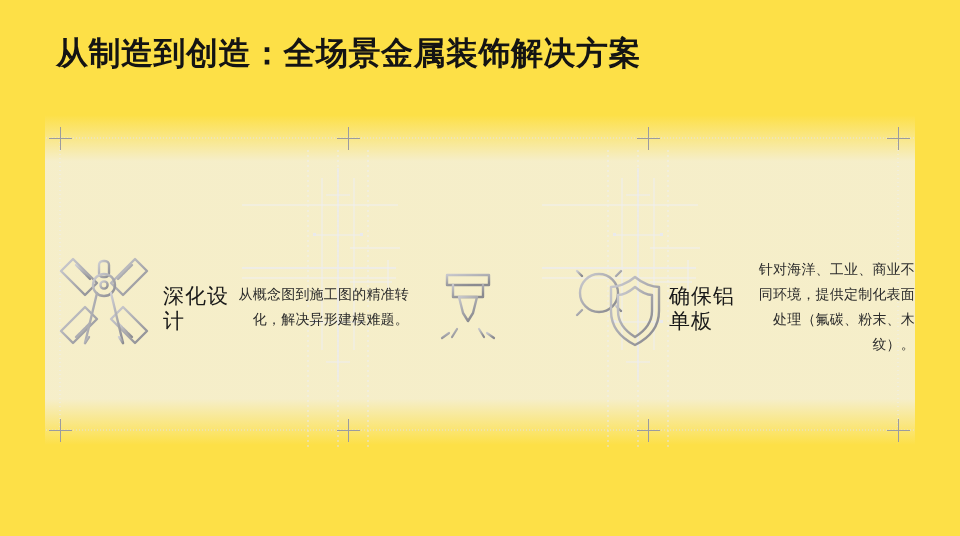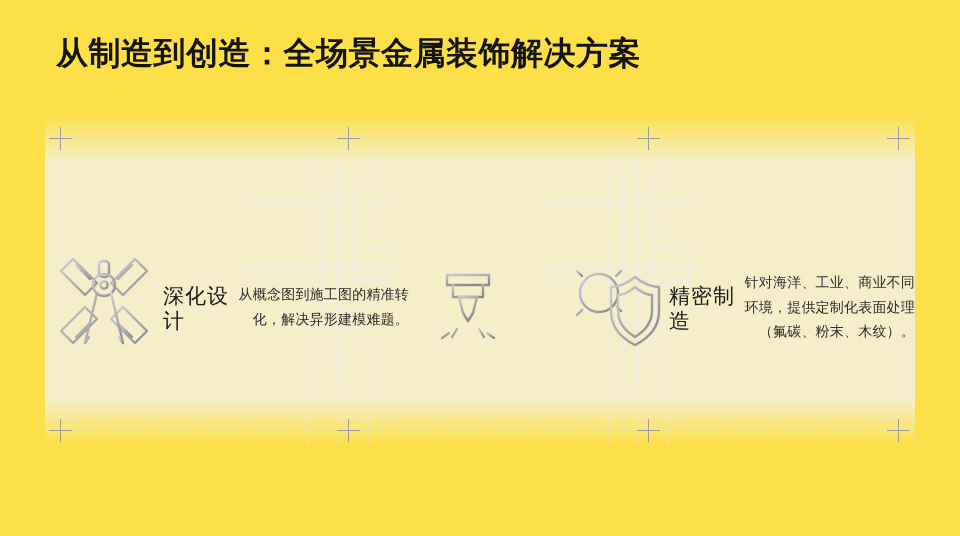--- a/index.html
+++ b/index.html
@@ -265,21 +265,21 @@
               <path d="M65 55 L70 60"></path>
               <path d="M70 20 L65 25"></path>
               <path d="M31 59 L26 64"></path>
 
               <path d="M84 26 C76 33 66 36 60 36 L60 60 C60 78 72 88 84 94 C96 88 108 78 108 60 L108 36 C102 36 92 33 84 26 Z"></path>
 
               <path d="M84 36 C78 41 71 44 67 44 L67 60 C67 73 76 81 84 86 C92 81 101 73 101 60 L101 44 C97 44 90 41 84 36 Z"></path>
             </g>
           </svg>
         </div>
-        <div class="card-title">精密制造</div>
+        <div class="card-title">确保铝单板</div>
         <div class="card-body">针对海洋、工业、商业不同环境，提供定制化表面处理（氟碳、粉末、木纹）。</div>
       </div>
 
     </div>
 
     <div class="cross" style="left:4px;   top:12px;"></div>
     <div class="cross" style="left:292px; top:12px;"></div>
     <div class="cross" style="left:592px; top:12px;"></div>
     <div class="cross" style="left:842px; top:12px;"></div>
     <div class="cross" style="left:4px;   top:304px;"></div>

